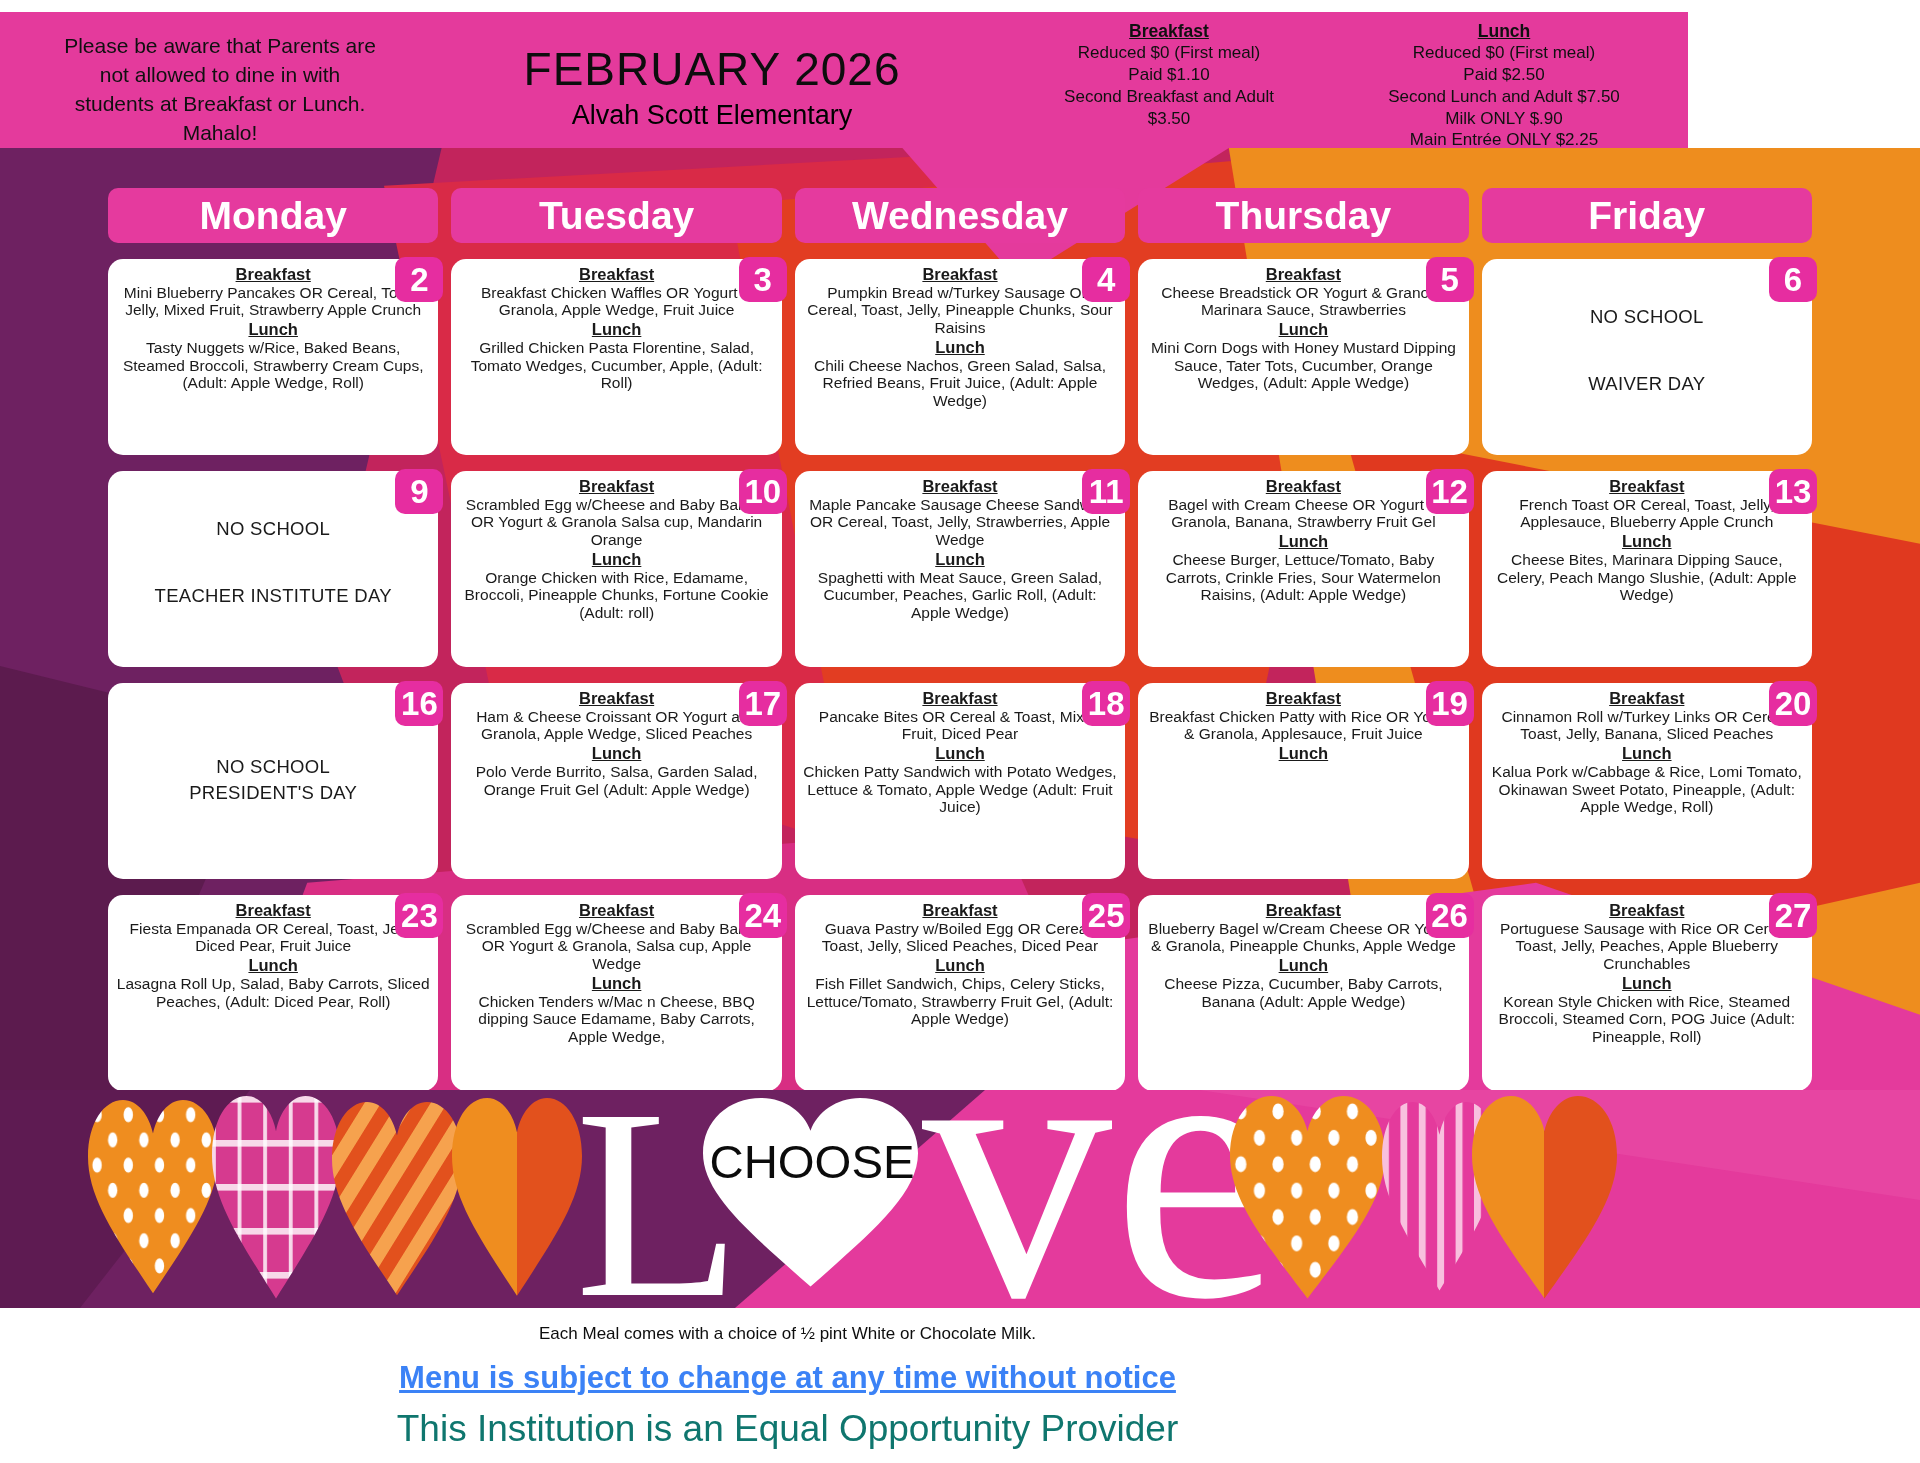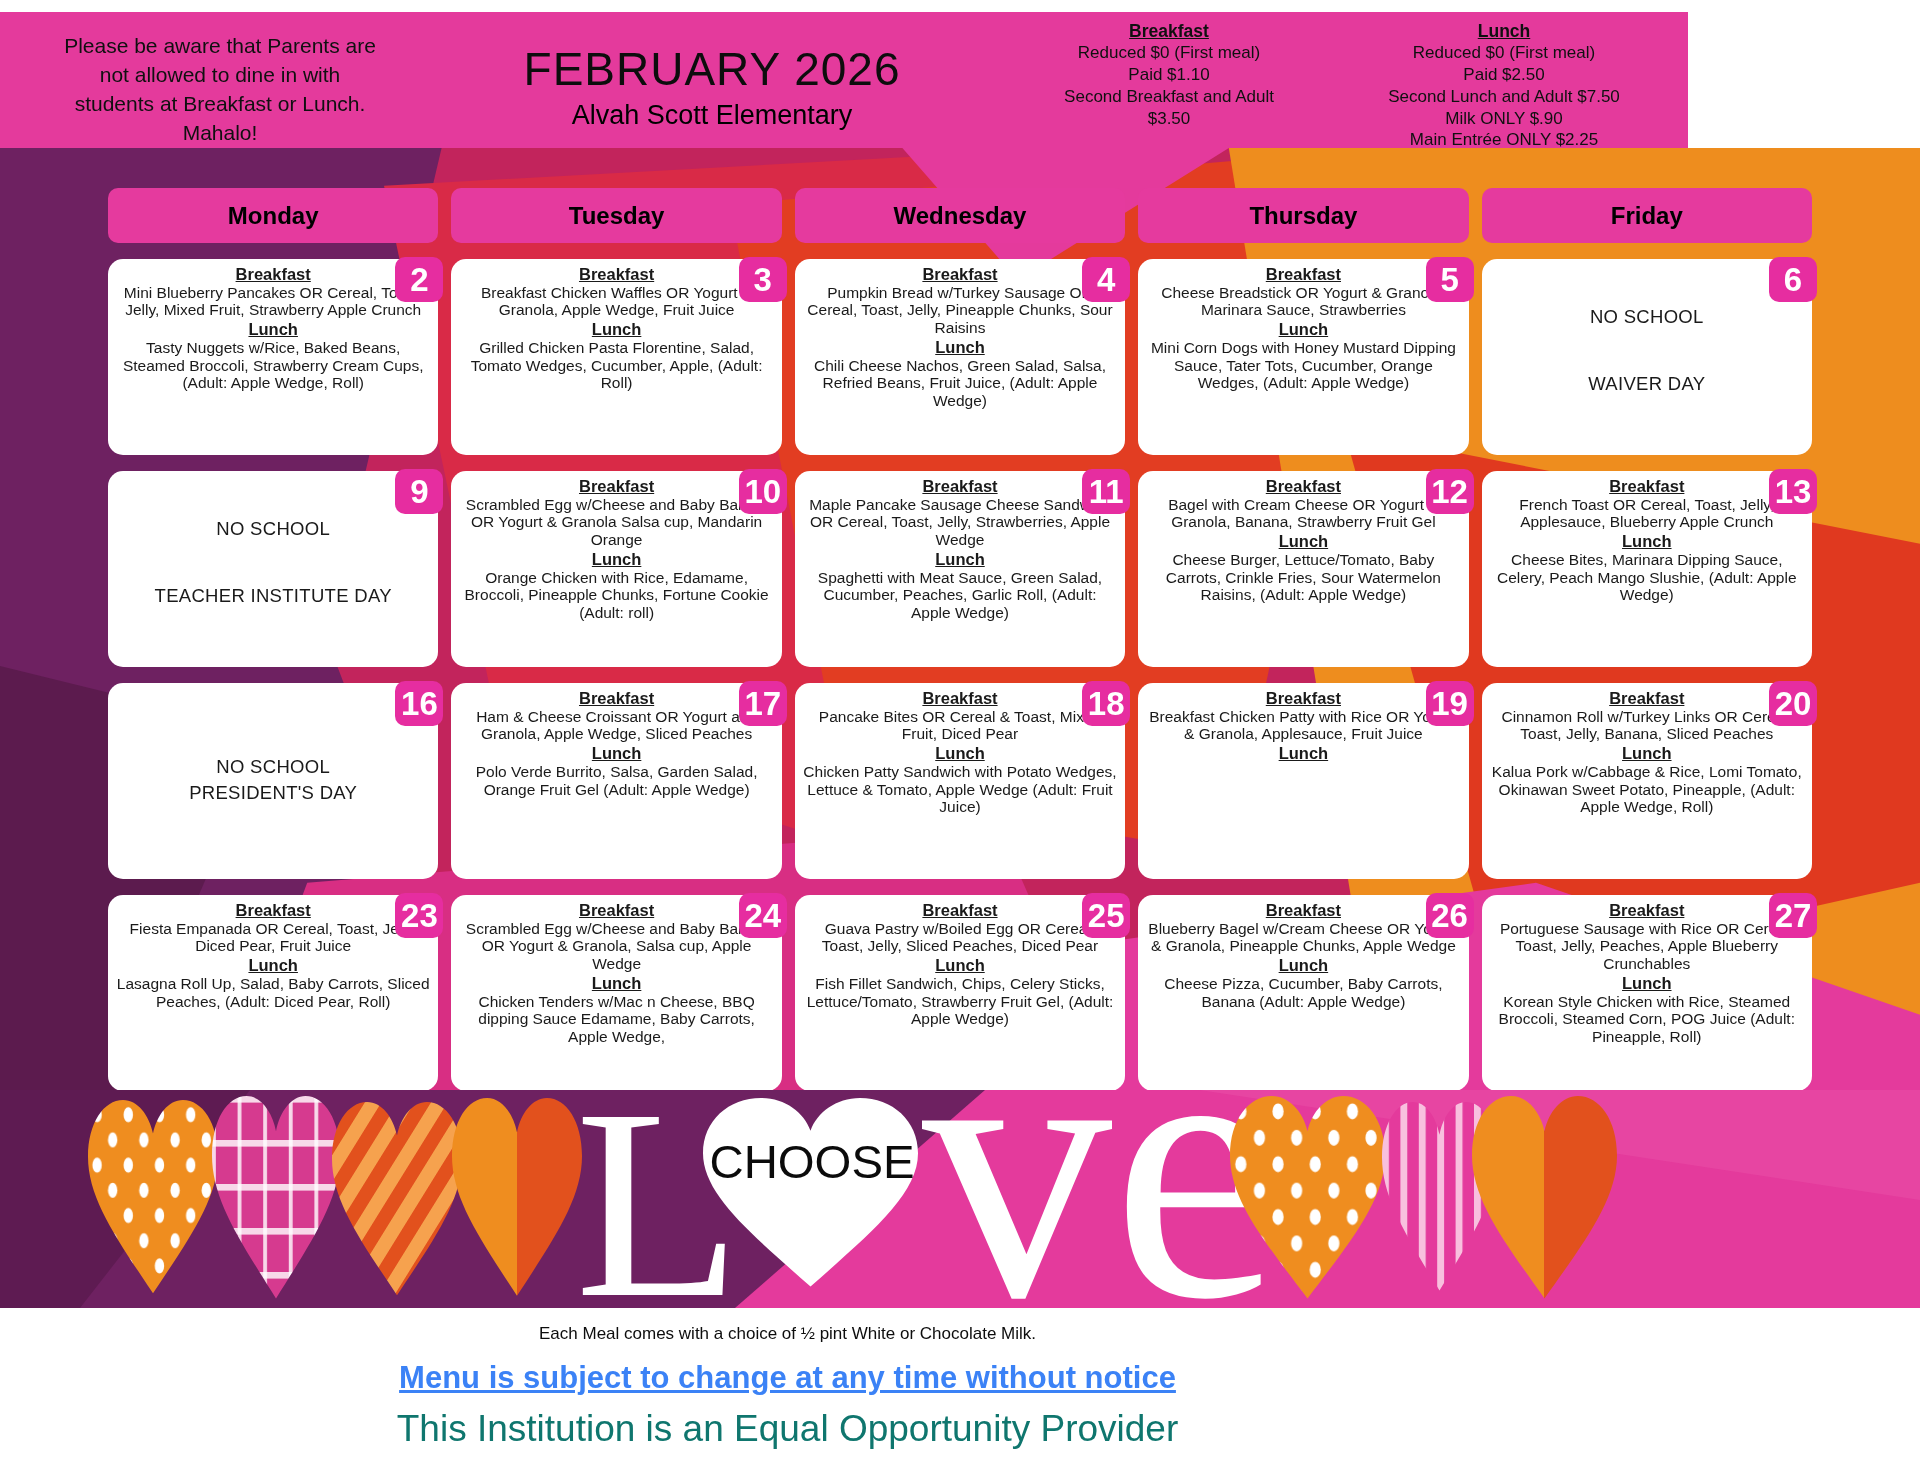--- a/index.html
+++ b/index.html
@@ -27,21 +27,21 @@
   .f-red-mid       { clip-path:polygon(20% 4%, 56% 0, 50% 78%, 26% 62%); background:#d92a47; }
   .f-brightred     { clip-path:polygon(38% 6%, 72% 0, 64% 75%, 44% 68%); background:#e23d22; }
   .f-orange-right  { clip-path:polygon(64% 0, 100% 0, 100% 100%, 72% 100%); background:#ee8d1e; }
   .f-red-right     { clip-path:polygon(70% 30%, 100% 42%, 100% 78%, 78% 88%); background:#e0391f; }
   .f-pink-top      { clip-path:polygon(47% 0, 64% 0, 53% 14%); background:#e43a9c; }
   .f-magenta-bot   { clip-path:polygon(16% 78%, 52% 72%, 58% 100%, 12% 100%); background:#d82e83; }
   .f-pink-botright { clip-path:polygon(55% 85%, 80% 78%, 100% 92%, 100% 100%, 50% 100%); background:#e43a9c; }
 
   .grid { position:relative; display:grid; grid-template-columns:repeat(5,1fr);
           grid-template-rows:55px repeat(4,196px); gap:16px 13px; padding:40px 108px 0; }
-  .day-header { background:#e53a9e; border-radius:10px; color:#000000; font-weight:bold; font-size:24px;
+  .day-header { background:#e53a9e; border-radius:10px; color:#ffffff; font-weight:bold; font-size:39px;
                 display:flex; align-items:center; justify-content:center; }
   .cell { position:relative; background:#fff; border-radius:15px; padding:5px 8px 4px;
           font-size:15.5px; line-height:1.14; text-align:center; color:#1a1a1a; }
   .badge { position:absolute; top:-2px; right:-5px; min-width:48px; height:45px; padding:0 5px;
            background:#e62da0; border-radius:10px; color:#fff; font-size:33px; font-weight:bold;
            display:flex; align-items:center; justify-content:center; z-index:2; }
   .meal-label { font-weight:bold; text-decoration:underline; font-size:16.5px; margin-top:1px; }
   .special { padding-top:42px; font-size:18.5px; letter-spacing:.3px; }
   .special.compact { padding-top:68px; }
   .special .line { margin-bottom:5px; }

